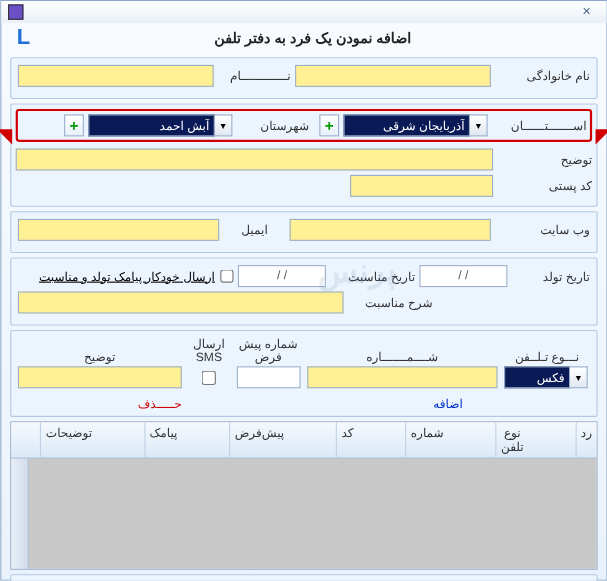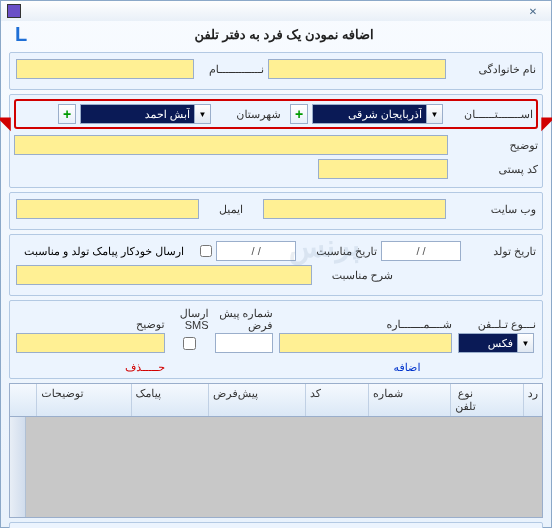--- a/index.html
+++ b/index.html
@@ -140,30 +140,31 @@
   display: flex;
   align-items: center;
   justify-content: center;
   color: #555;
   font-family: inherit;
   font-size: 11px;
 }
 .chk {
   display: flex;
   align-items: flex-start;
-  gap: 16px;
+  gap: 5px;
+  text-decoration: underline;
 }
 .chk input { width: 12px; height: 12px; }
 .hdr-row {
   display: flex;
   align-items: flex-end;
   gap: 6px;
 }
 .hdr-cell { text-align: center; }
-.hdr-lbl { color: #333; margin-bottom: 2px; text-align: right; }
+.hdr-lbl { color: #333; margin-bottom: 2px; }
 .link { text-align: center; padding: 6px 0 2px; }
 .link.add { color: #0033cc; }
 .link.edit { color: #1c8a1c; }
 .link.del { color: #d10000; }
 .grid {
   margin: 4px 8px 2px;
   border: 1px solid #9aaecb;
 }
 .grid-head {
   display: flex;

